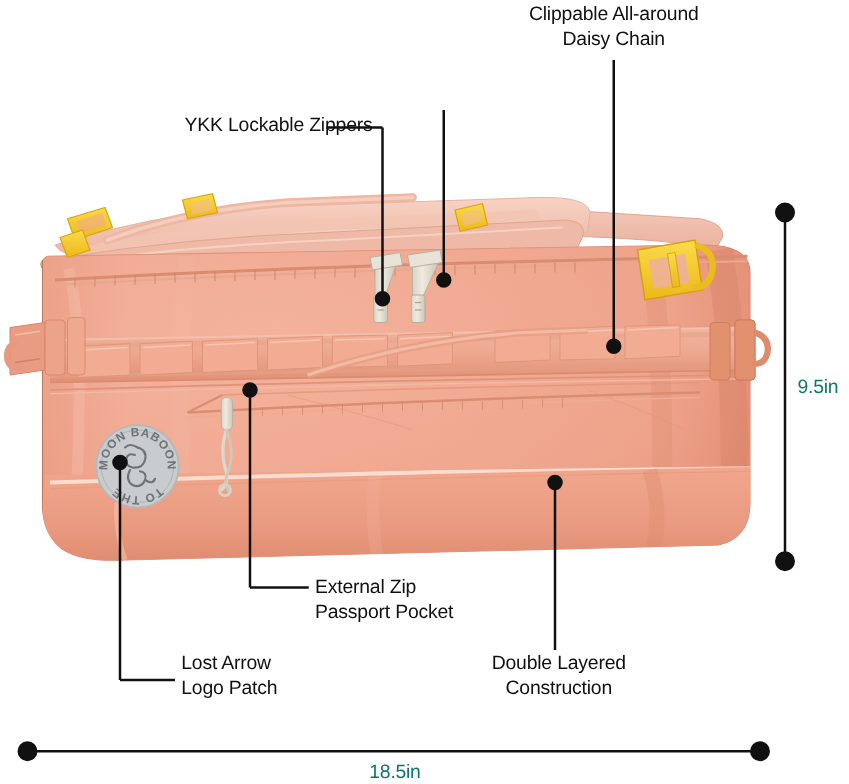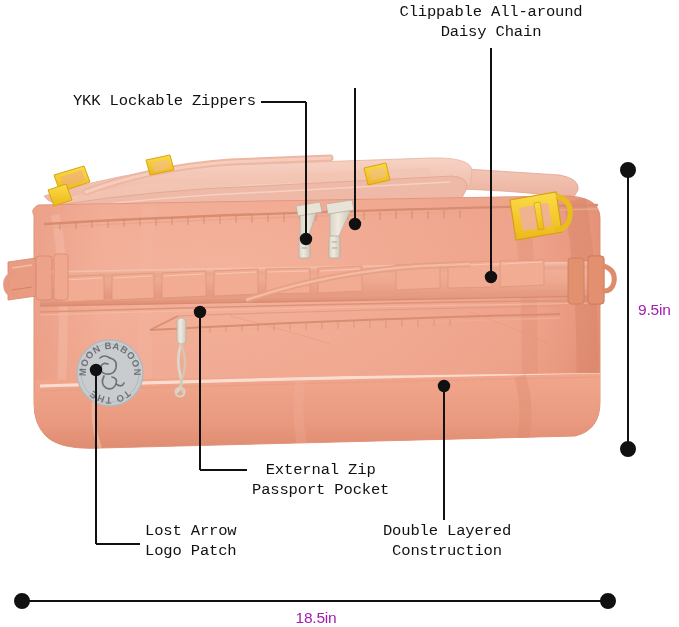--- a/index.html
+++ b/index.html
@@ -21,36 +21,36 @@
     width:679px;
     height:627px;
   }
   #art{ z-index:1; }
   #annotations{ z-index:3; pointer-events:none; }
 
   .callout-label{
     position:absolute;
     z-index:4;
     color:#111111;
-    font-family:Liberation Mono, monospace;
+    font-family:Liberation Sans, sans-serif;
     font-size:15.5px;
     line-height:20px;
     font-weight:400;
     letter-spacing:-0.15px;
     white-space:pre-line;
     user-select:none;
   }
   .c-center{ text-align:center; transform:translateX(-50%); }
-  .c-left{ text-align:center; }
-  .c-right{ text-align:left; transform:translateX(-100%); }
+  .c-left{ text-align:left; }
+  .c-right{ text-align:left; transform:translateX(-100%);margin-left:42px; }
 
   .dim-label{
     position:absolute;
     z-index:4;
-    color:#a21caf;
+    color:#0f766e;
     font-family:"Liberation Sans", sans-serif;
     font-size:15.5px;
     line-height:19px;
     letter-spacing:-0.2px;
     user-select:none;
   }
   .dim-h{ text-align:left; transform:translateX(-50%); }
 </style>
 </head>
 <body>

